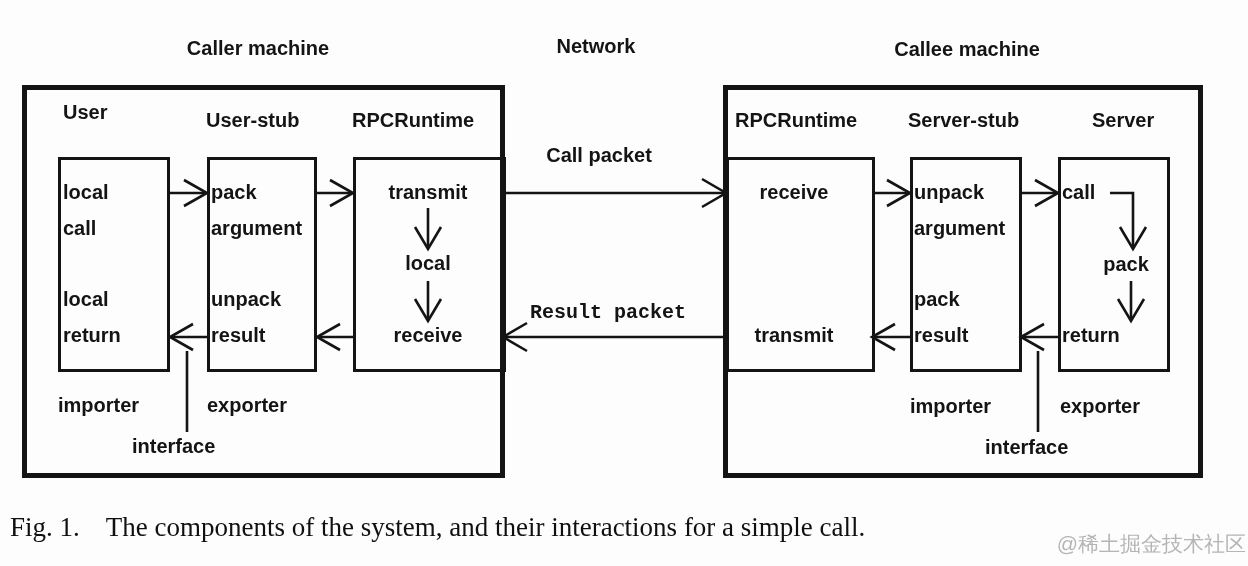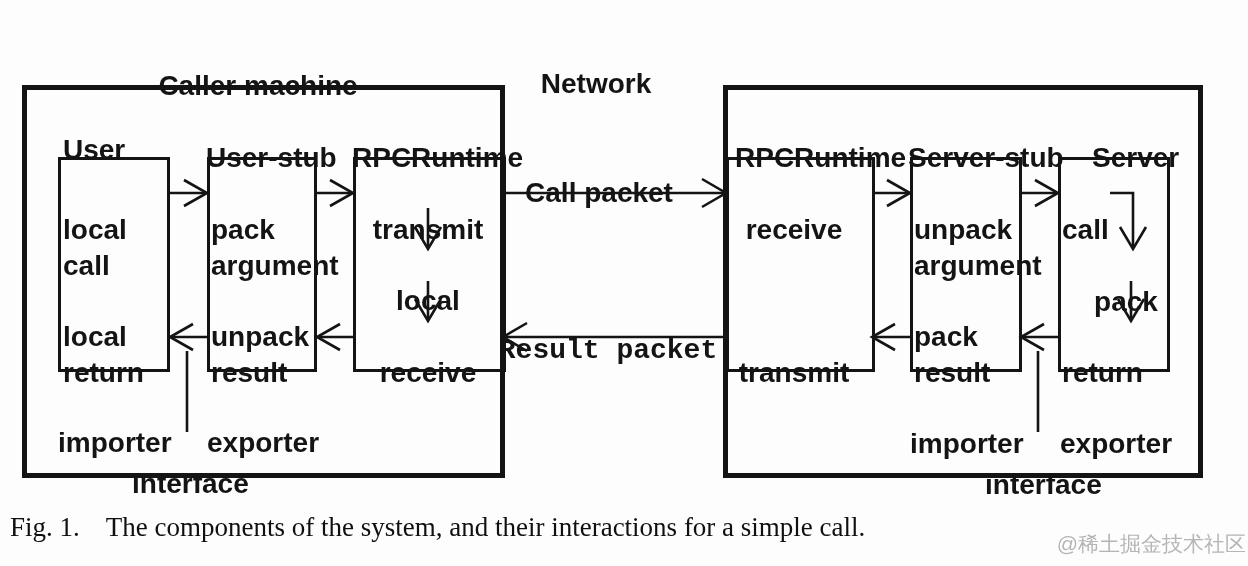--- a/index.html
+++ b/index.html
@@ -8,25 +8,24 @@
     width:1248px;height:566px;
     background:#fdfdfd;
     overflow:hidden;
     font-family:"Liberation Sans", sans-serif;
     color:#141414;
   }
   
   .t{
     position:absolute;
     font-weight:700;
-    font-size:28px;
+    font-size:20px;
     line-height:30px;
     white-space:nowrap;
     color:#141414;
-    margin-top:38px;
   }
   .tc{transform:translateX(-50%);}
   .pair{line-height:36px;}
   .pair div{height:36px;}
   
   .obox{position:absolute;border:5px solid #141414;}
   .ibox{position:absolute;border:3px solid #141414;}
   
   .caller-outer{left:22px;top:85px;width:473px;height:383px;}
   .callee-outer{left:723px;top:85px;width:470px;height:383px;}
@@ -173,20 +172,21 @@
     <g>
       <path d="M187 351 V432"></path>
     </g>
     <g>
       <path d="M1038 351 V432"></path>
     </g>
   </svg>
 
   <div class="t tc pos-caller-title">Caller machine</div>
   <div class="t tc pos-network">Network</div>
+  <div class="t tc pos-callee-title">Callee machine</div>
 
   <div class="obox caller-outer"></div>
   <div class="obox callee-outer"></div>
 
   <div class="t pos-col-user">User</div>
   <div class="t pos-col-user-stub">User-stub</div>
   <div class="t pos-col-rpc-caller">RPCRuntime</div>
   <div class="t pos-col-rpc-callee">RPCRuntime</div>
   <div class="t pos-col-server-stub">Server-stub</div>
   <div class="t pos-col-server">Server</div>

